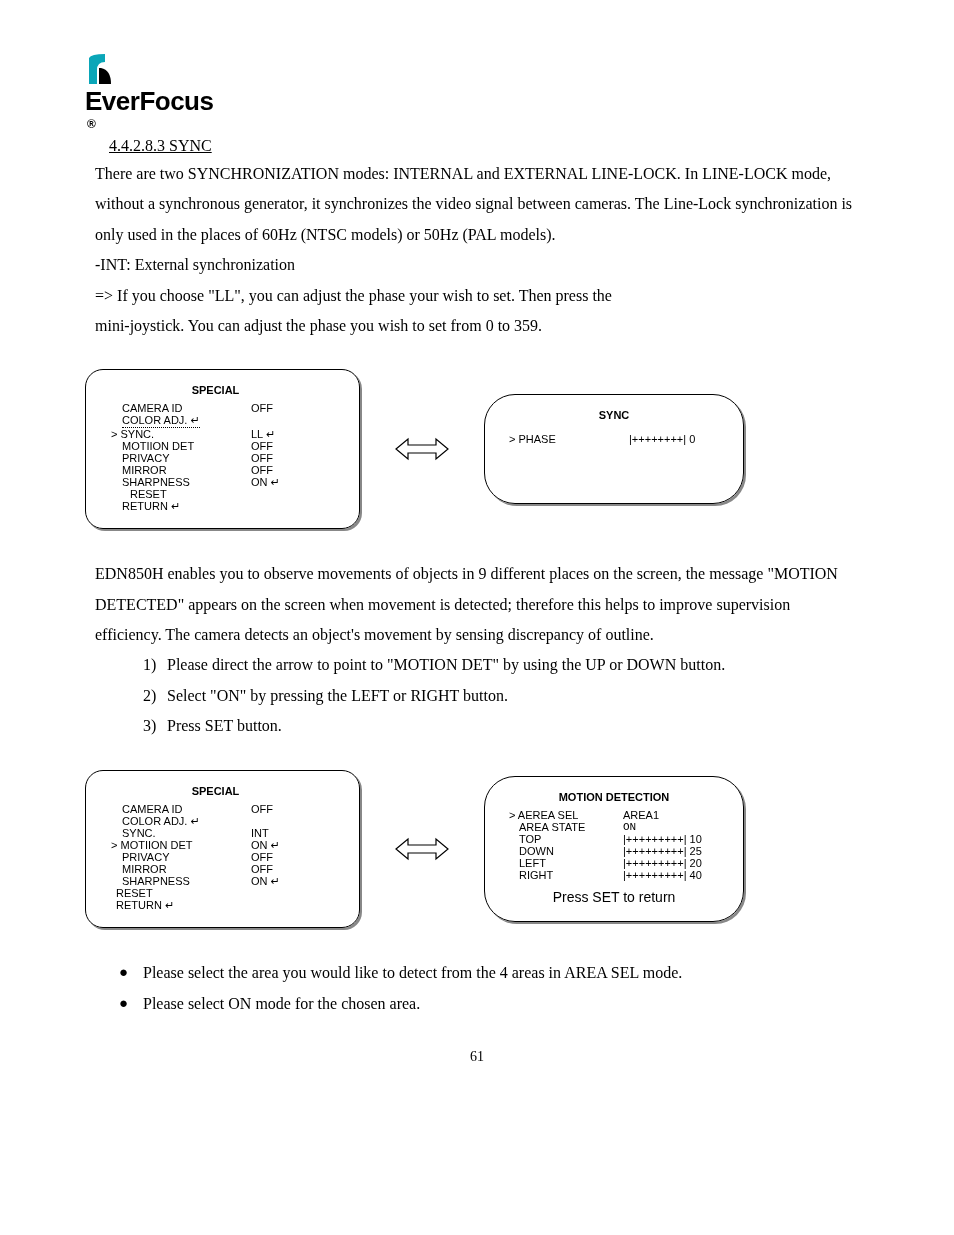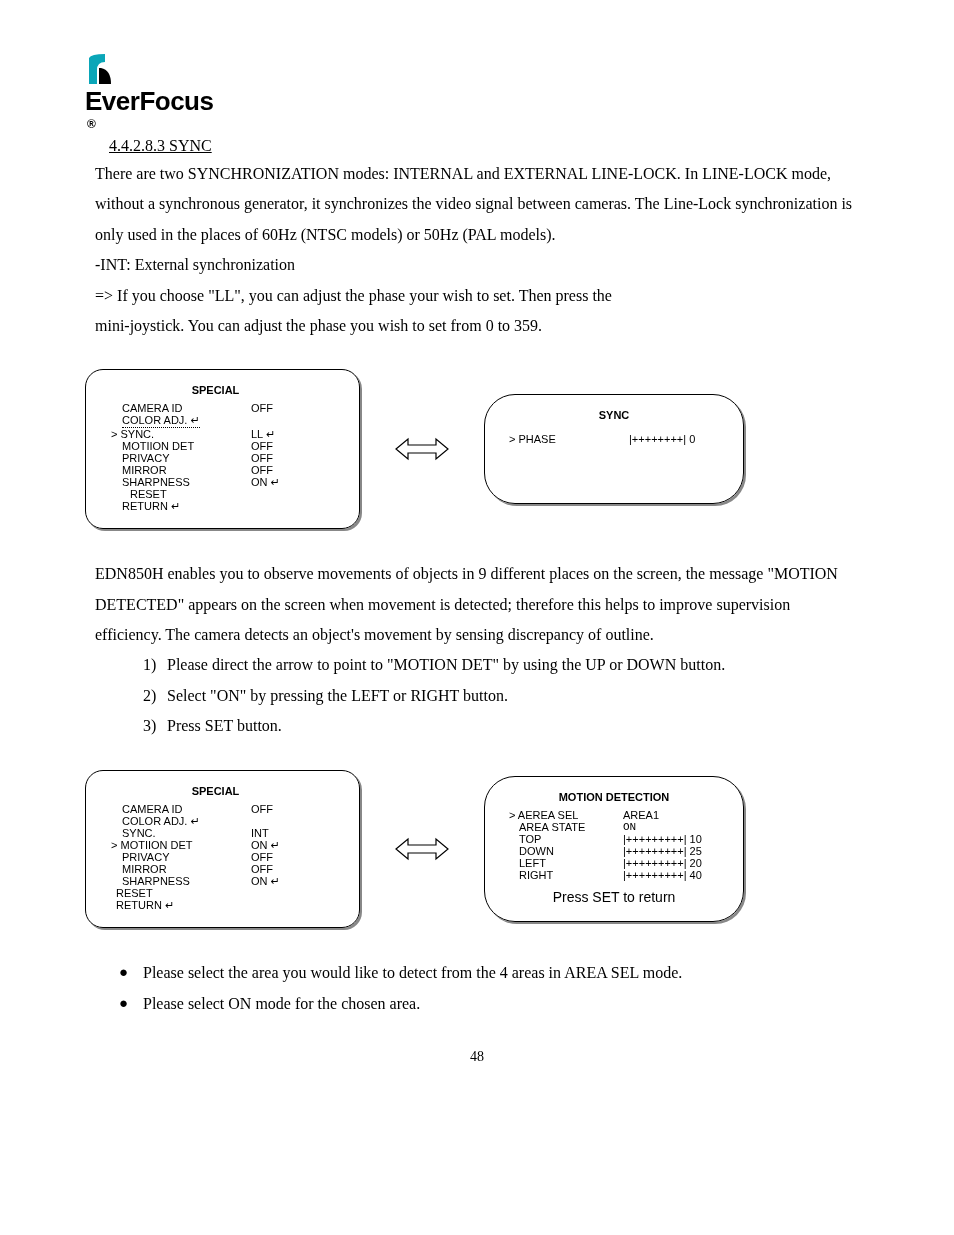--- a/index.html
+++ b/index.html
@@ -310,15 +310,15 @@
     <div class="li">
         <span class="dot">●</span>
         <span class="txt">Please select the area you would like to detect from the 4 areas in AREA SEL mode.</span>
       </div>
     <div class="li">
         <span class="dot">●</span>
         <span class="txt">Please select ON mode for the chosen area.</span>
       </div>
   </div>
 
-  <div class="page-num">48</div>
+  <div class="page-num">61</div>
 
 </div>
 
 </body></html>

